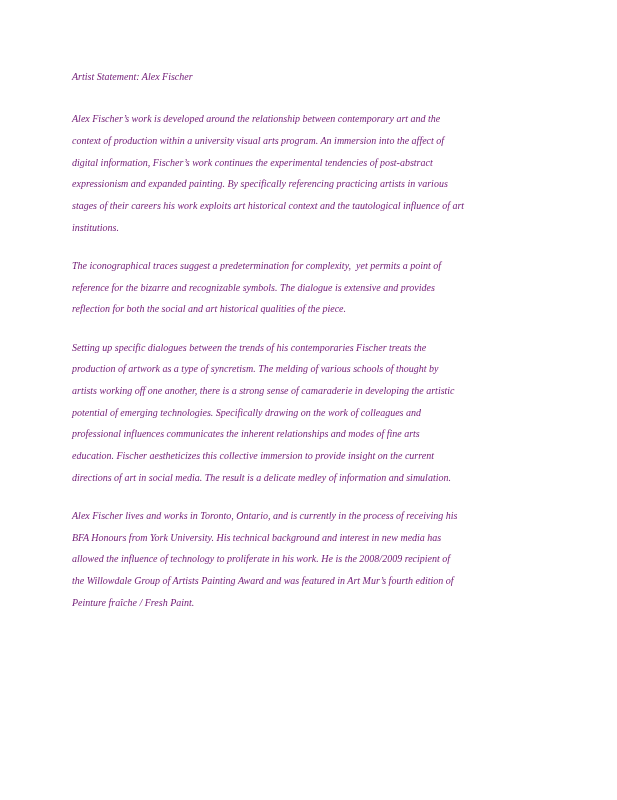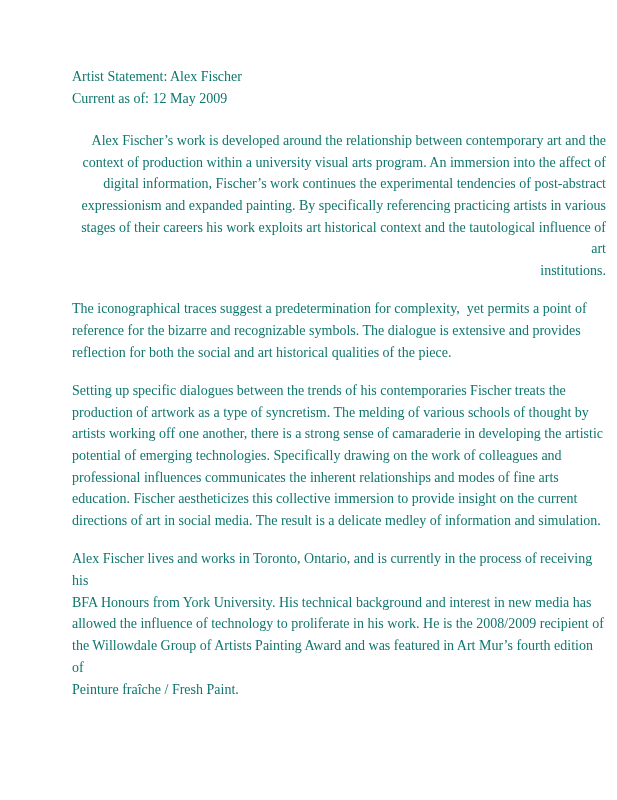--- a/index.html
+++ b/index.html
@@ -11,44 +11,43 @@
     height: 800px;
     background: #ffffff;
     position: relative;
     overflow: hidden;
   }
   .page {
     position: absolute;
     left: 72px;
     top: 66px;
     width: 534px;
-    color: #0f766e;
+    color: #701a75;
     font-family: "Liberation Serif", "DejaVu Serif", serif;
-    font-size: 14px;
+    font-size: 10px;
     line-height: 21.7px;
+    font-style: italic;
     -webkit-font-smoothing: antialiased;
   }
   .doc-line {
     white-space: pre-wrap;
   }
   .para {
     white-space: pre-wrap;
     margin: 16.5px 0 0 0;
   }
   .para.first {
     margin-top: 20.5px;
-    text-align: right;
   }
 </style>
 </head>
 <body>
 
 <div class="page">
   <div class="doc-line">Artist Statement: Alex Fischer</div>
-  <div class="doc-line">Current as of: 12 May 2009</div>
   <div class="para first">Alex Fischer’s work is developed around the relationship between contemporary art and the
 context of production within a university visual arts program. An immersion into the affect of
 digital information, Fischer’s work continues the experimental tendencies of post-abstract
 expressionism and expanded painting. By specifically referencing practicing artists in various
 stages of their careers his work exploits art historical context and the tautological influence of art
 institutions.</div>
   <div class="para">The iconographical traces suggest a predetermination for complexity,  yet permits a point of
 reference for the bizarre and recognizable symbols. The dialogue is extensive and provides
 reflection for both the social and art historical qualities of the piece.</div>
   <div class="para">Setting up specific dialogues between the trends of his contemporaries Fischer treats the

